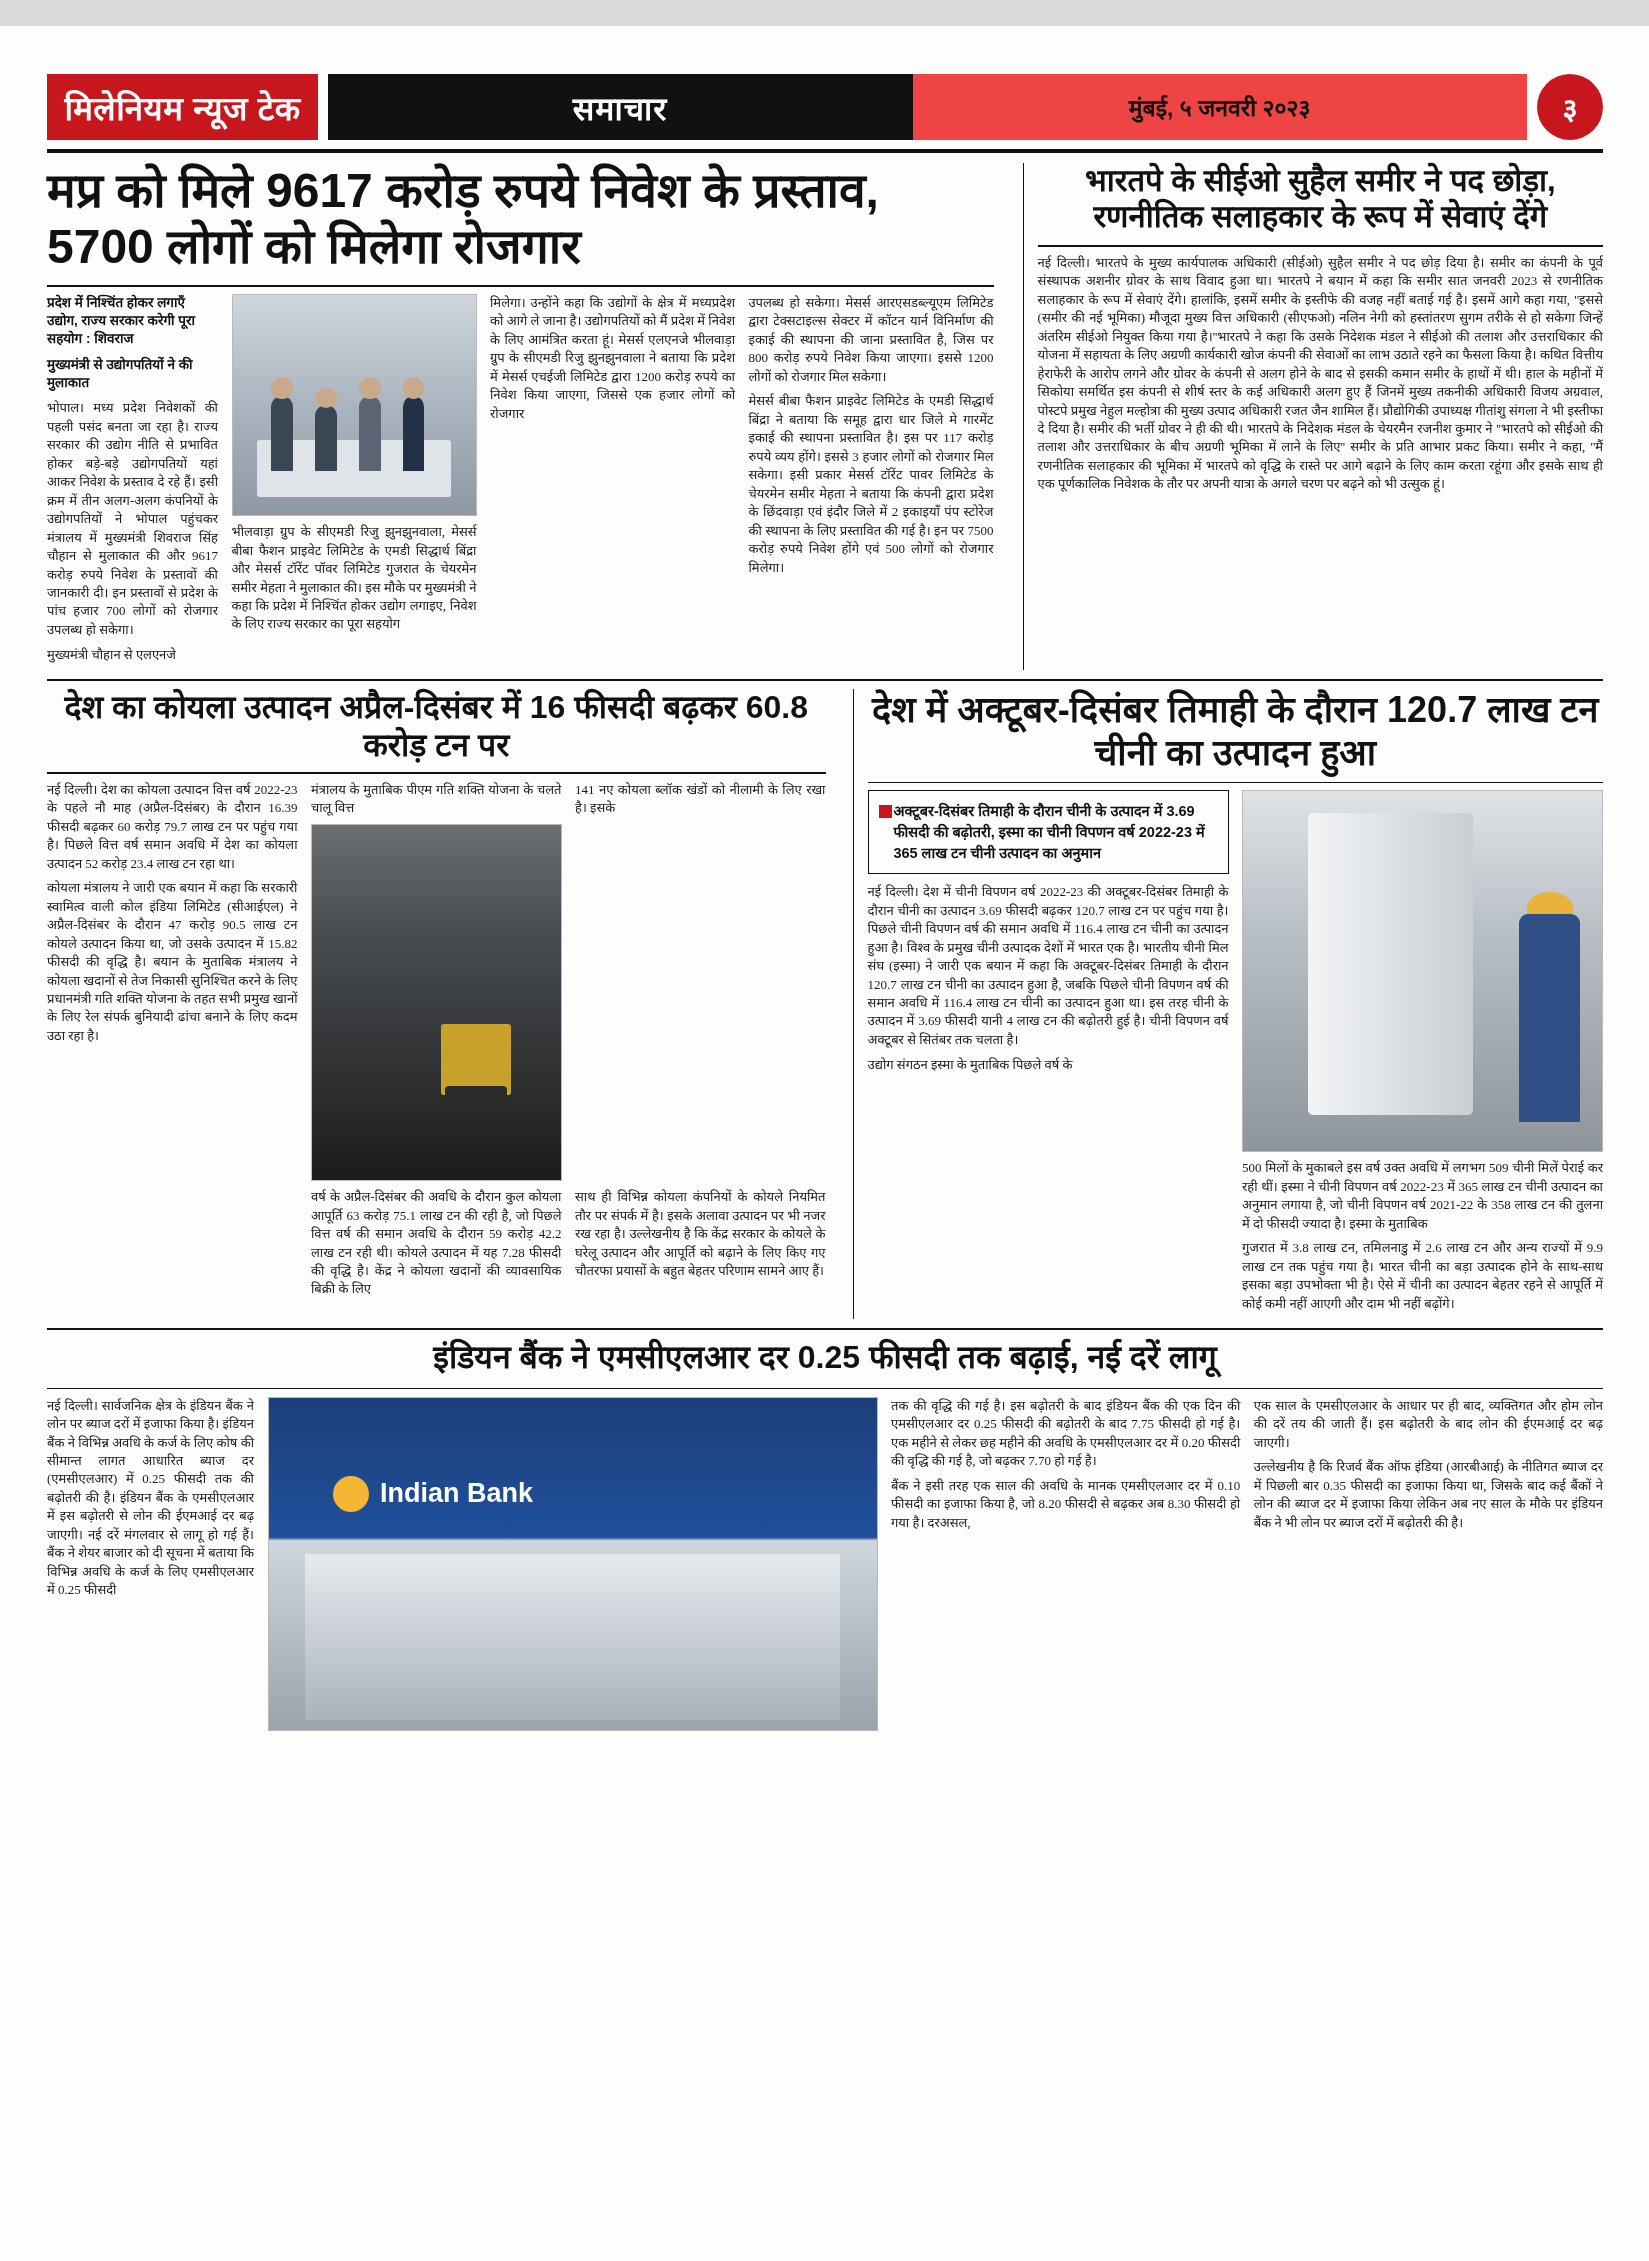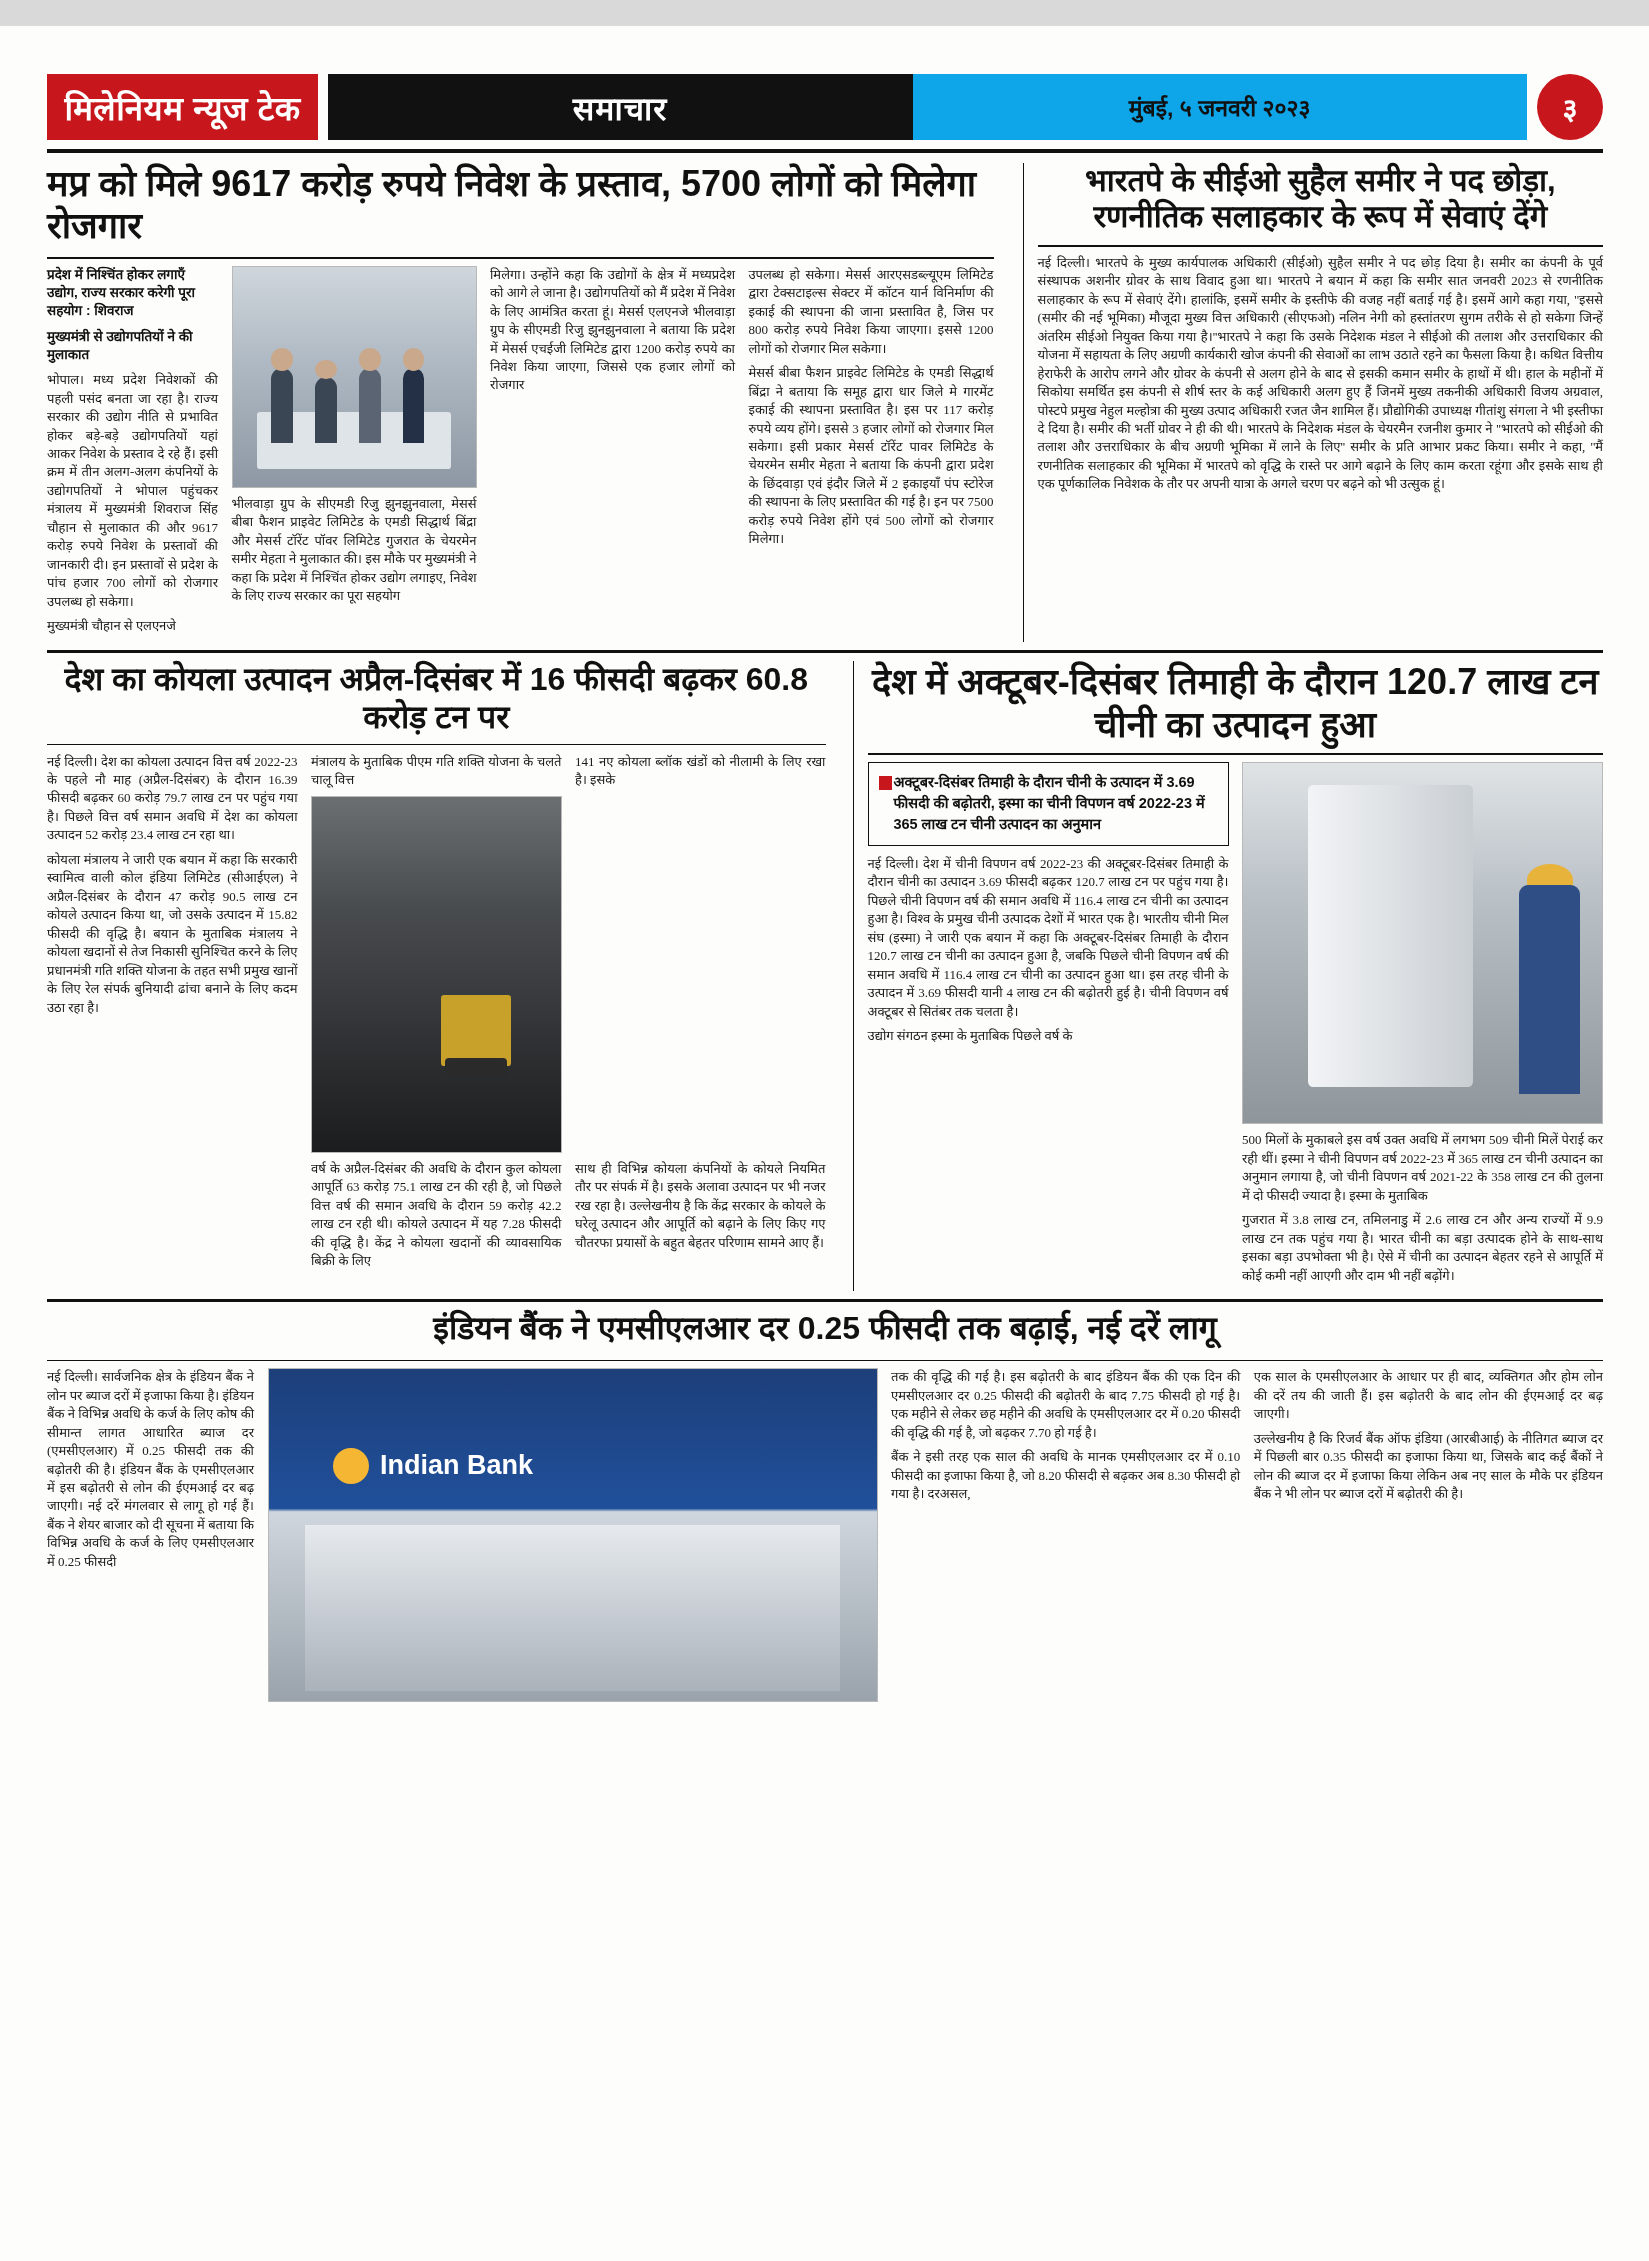--- a/index.html
+++ b/index.html
@@ -44,21 +44,21 @@
     flex: 1;
     display: flex;
     align-items: center;
     justify-content: center;
     font-family: "Liberation Sans", sans-serif;
     font-weight: bold;
     font-size: 32px;
     letter-spacing: 1px;
   }
   .mast-white {
-    background: #0ea5e9;
+    background: #ef4444;
     flex: 1.05;
     display: flex;
     align-items: center;
     justify-content: center;
     font-family: "Liberation Sans", sans-serif;
     font-weight: bold;
     font-size: 23px;
     color: #111;
   }
   .mast-page {
@@ -95,21 +95,21 @@
     text-align: justify;
     color: #1a1a1a;
   }
 
   
   .top-section { display: flex; }
   .top-left { width: 962px; padding-right: 15.5px; }
   .vline { width: 1.6px; background:#111; margin: 0 13.5px; }
   .top-right { flex: 1; }
 
-  .headline-1 { font-size: 36px; margin-bottom: 9.3px; }
+  .headline-1 { font-size: 48px; margin-bottom: 9.3px; }
   .headline-2 { font-size: 31px; margin-bottom: 9.3px; }
 
   .kicker {
     font-family: "Liberation Sans", sans-serif;
     font-weight: bold;
     font-size: 13.5px;
     line-height: 1.35;
     color: #111;
     margin-bottom: 7.2px;
   }

